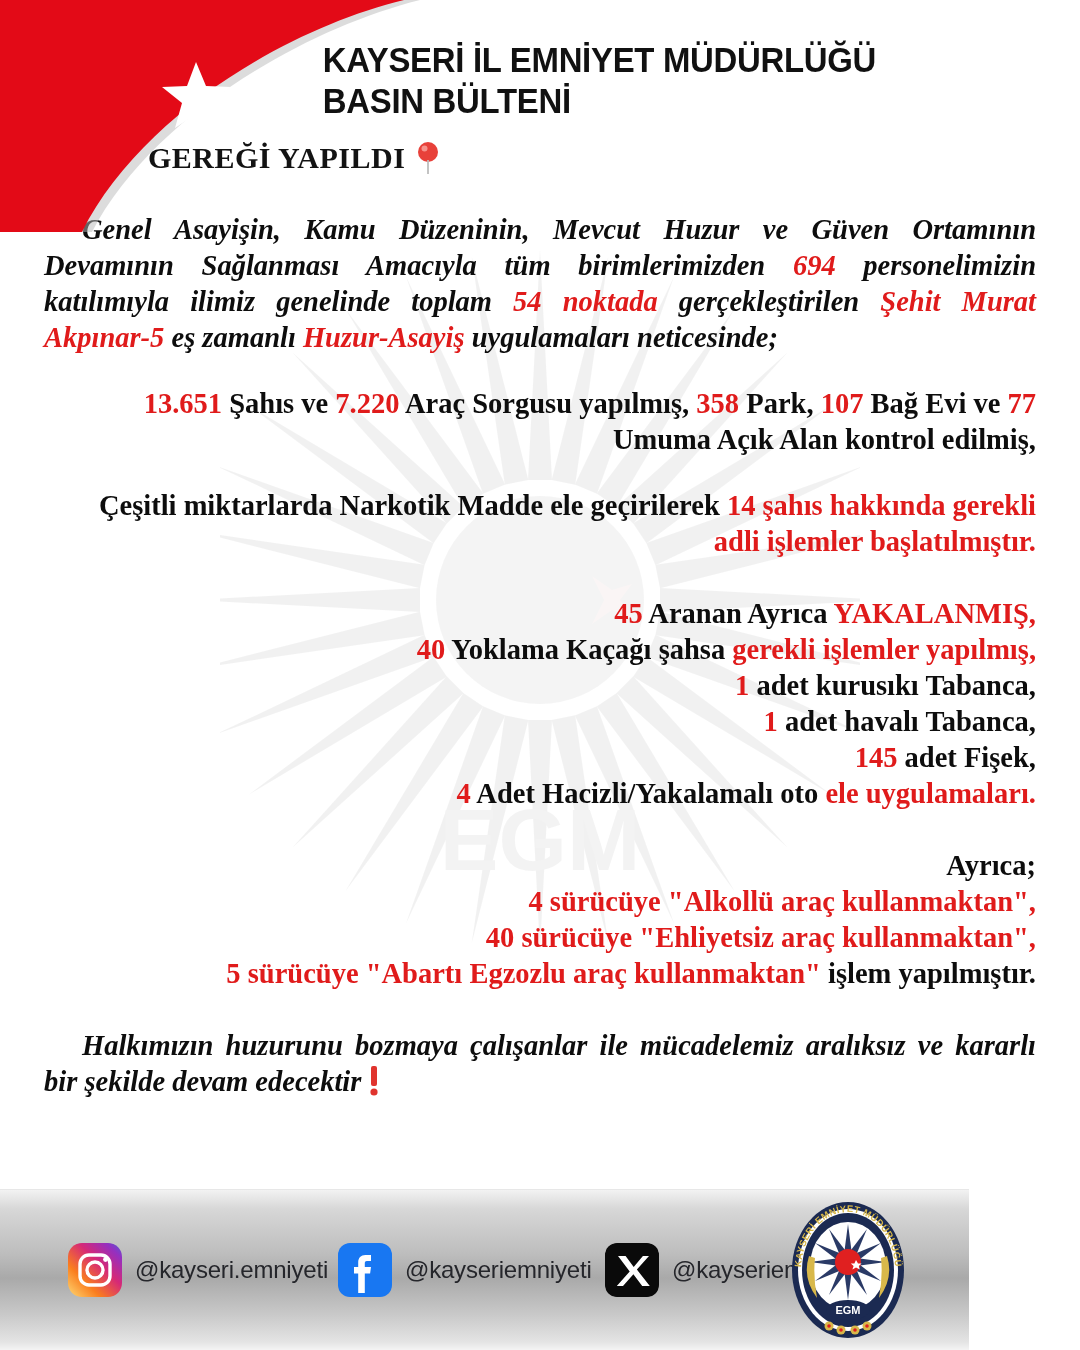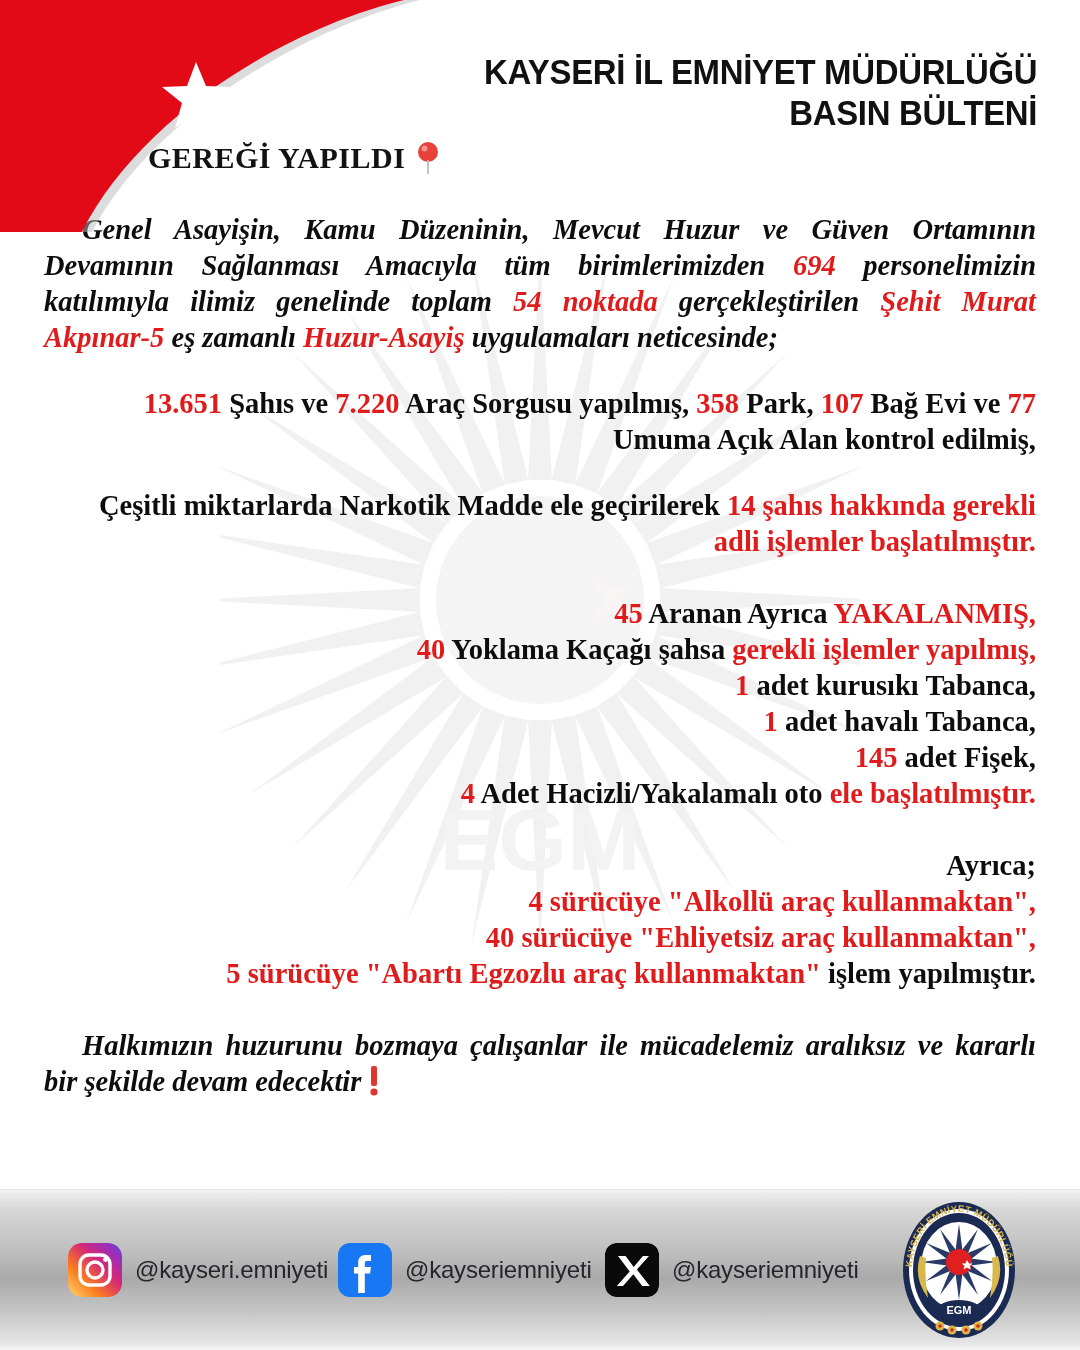--- a/index.html
+++ b/index.html
@@ -48,23 +48,23 @@
     height: 232px;
     z-index: 3;
     pointer-events: none;
   }
   .flag-corner svg { display: block; width: 100%; height: 100%; }
 
   
   .header {
     position: absolute;
     left: 300px;
-    top: 52px;
+    top: 40px;
     width: 760px;
-    text-align: right;
+    text-align: left;
     z-index: 4;
   }
   .header .title-line {
     font-family: "Liberation Sans Narrow", "Liberation Sans", sans-serif;
     font-weight: bold;
     font-size: 35px;
     line-height: 1.16;
     letter-spacing: -0.3px;
     color: #111111;
     transform: scaleX(0.94);
@@ -132,21 +132,21 @@
     height: 30px;
     vertical-align: -5px;
     margin-left: 6px;
   }
 
   
   .footer {
     position: absolute;
     left: 0;
     bottom: 0;
-    width: 1080px;
+    width: 969px;
     height: 160px;
     background: linear-gradient(to bottom,
         #f2f2f2 0%,
         #d7d7d7 12%,
         #bdbdbd 40%,
         #a9a9a9 55%,
         #c9c9c9 78%,
         #e4e4e4 95%,
         #f4f4f4 100%);
     border-top: 1px solid #e7e7e7;
@@ -284,21 +284,21 @@
     <p class="para plain" style="text-indent:38px"><span class="blk">Çeşitli miktarlarda Narkotik Madde ele geçirilerek </span><span class="red">14 şahıs hakkında gerekli adli işlemler başlatılmıştır.</span></p>
 
     <div class="gap-l"></div>
 
     <div class="list-block">
       <p class="para plain" style="text-indent:38px"><span class="red">45</span><span class="blk"> Aranan Ayrıca </span><span class="red">YAKALANMIŞ,</span></p>
       <p class="para plain" style="text-indent:38px"><span class="red">40</span><span class="blk"> Yoklama Kaçağı şahsa </span><span class="red">gerekli işlemler yapılmış,</span></p>
       <p class="para plain" style="text-indent:38px"><span class="red">1</span><span class="blk"> adet kurusıkı Tabanca,</span><span class="red"></span></p>
       <p class="para plain" style="text-indent:38px"><span class="red">1</span><span class="blk"> adet havalı Tabanca,</span><span class="red"></span></p>
       <p class="para plain" style="text-indent:38px"><span class="red">145</span><span class="blk"> adet Fişek,</span><span class="red"></span></p>
-      <p class="para plain" style="text-indent:38px"><span class="red">4</span><span class="blk"> Adet Hacizli/Yakalamalı oto </span><span class="red">ele başlatılmıştır.</span></p>
+      <p class="para plain" style="text-indent:38px"><span class="red">4</span><span class="blk"> Adet Hacizli/Yakalamalı oto </span><span class="red">ele uygulamaları.</span></p>
     </div>
 
     <div class="gap-l"></div>
 
     <div class="list-block">
       <p class="para plain" style="text-indent:38px">Ayrıca;</p>
       <p class="para plain" style="text-indent:38px"><span class="red">4</span><span class="red"> sürücüye </span><span class="red">"Alkollü araç kullanmaktan",</span><span class="blk"></span></p>
       <p class="para plain" style="text-indent:38px"><span class="red">40</span><span class="red"> sürücüye </span><span class="red">"Ehliyetsiz araç kullanmaktan",</span><span class="blk"></span></p>
       <p class="para plain" style="text-indent:38px"><span class="red">5</span><span class="red"> sürücüye </span><span class="red">"Abartı Egzozlu araç kullanmaktan"</span><span class="blk"> işlem yapılmıştır.</span></p>
     </div>

